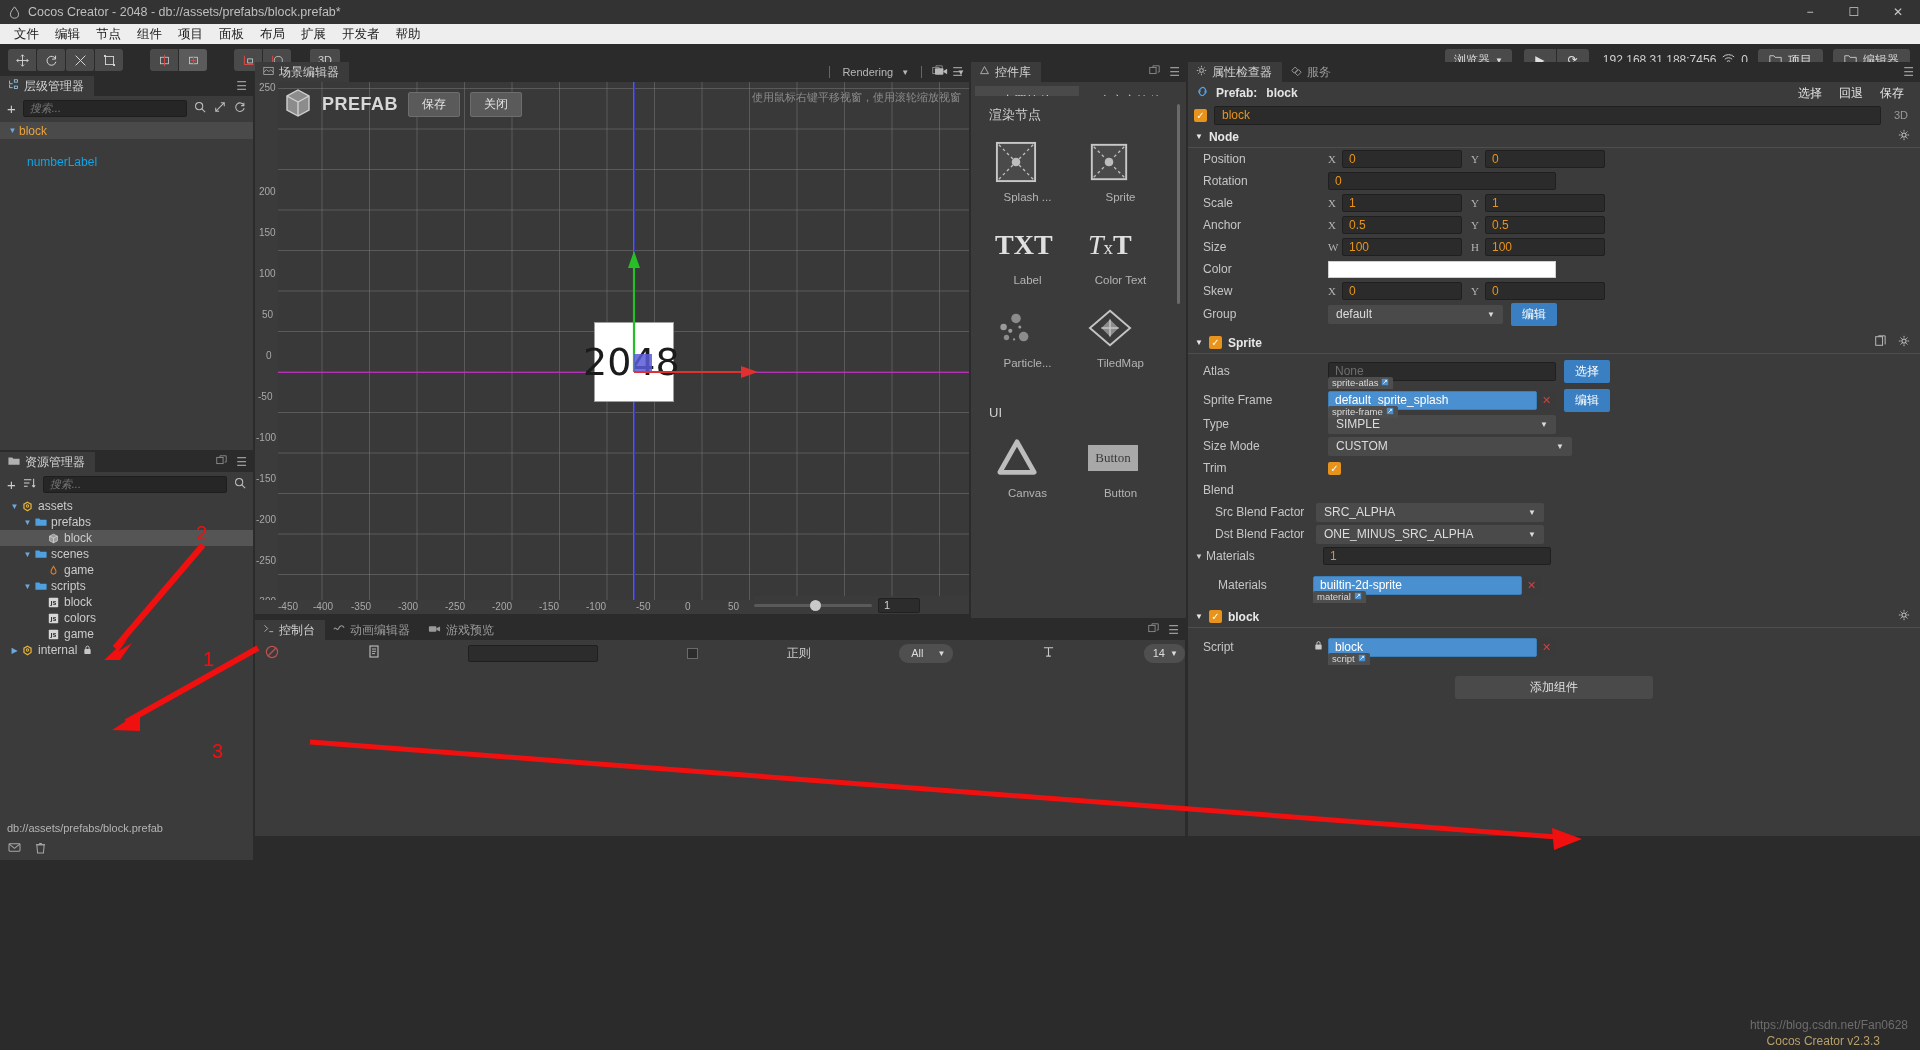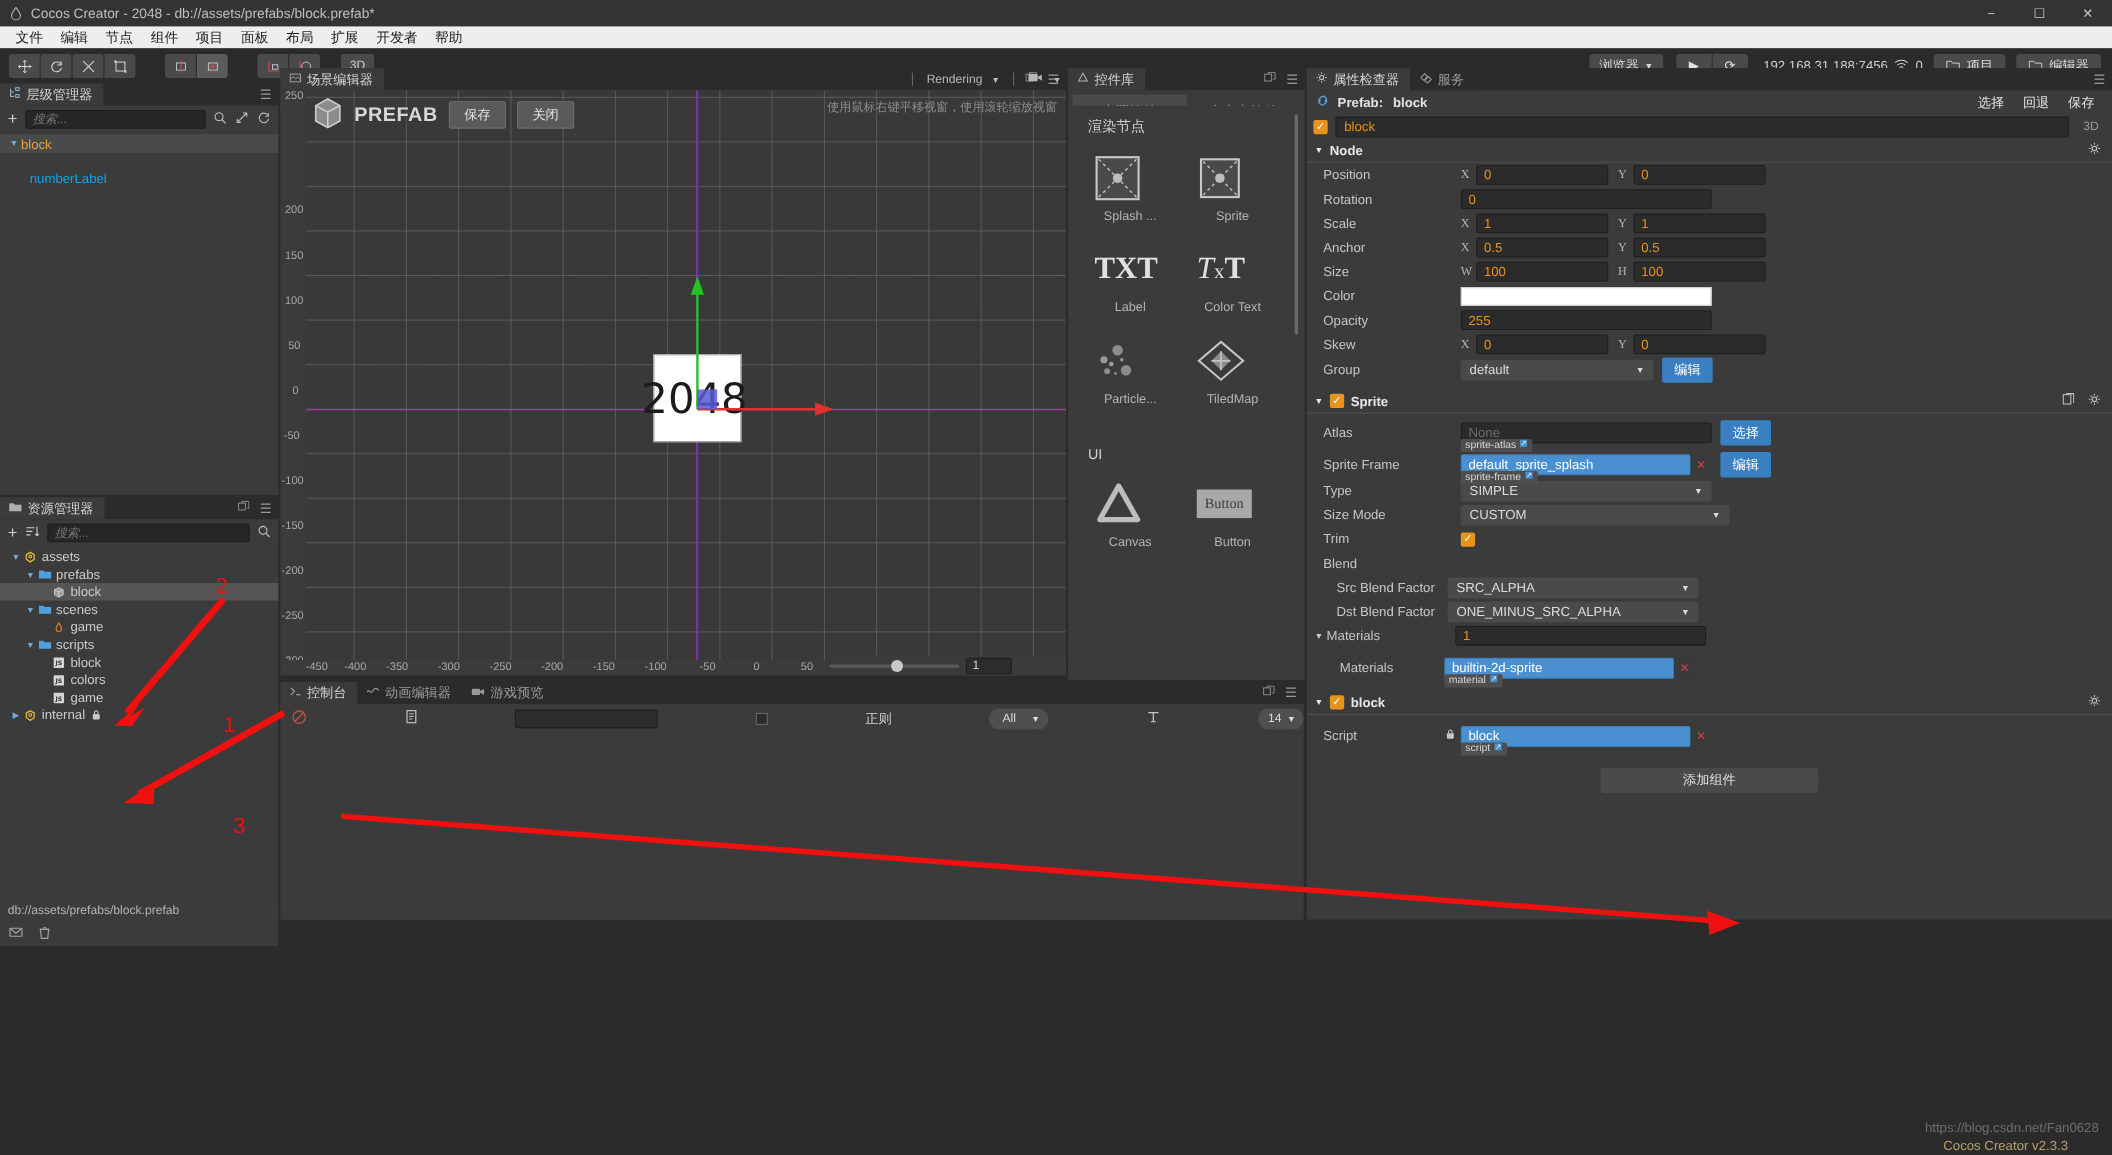--- a/index.html
+++ b/index.html
@@ -1041,24 +1041,20 @@
       <span class="xy">W</span>
       <div class="field num">100</div>
       <span class="xy" style="margin-left:9px">H</span>
       <div class="field num">100</div>
     </div>
     <div class="prow">
       <span class="plabel">Color</span>
       <div class="color-swatch"></div>
     </div>
     <div class="prow">
-      <span class="plabel">Opacity</span>
-      <div class="field wide">255</div>
-    </div>
-    <div class="prow">
       <span class="plabel">Skew</span>
       <span class="xy">X</span>
       <div class="field num">0</div>
       <span class="xy" style="margin-left:9px">Y</span>
       <div class="field num">0</div>
     </div>
     <div class="prow" style="height:24px">
       <span class="plabel">Group</span>
       <div class="sel-field" style="width:175px">
         <span>default</span>

